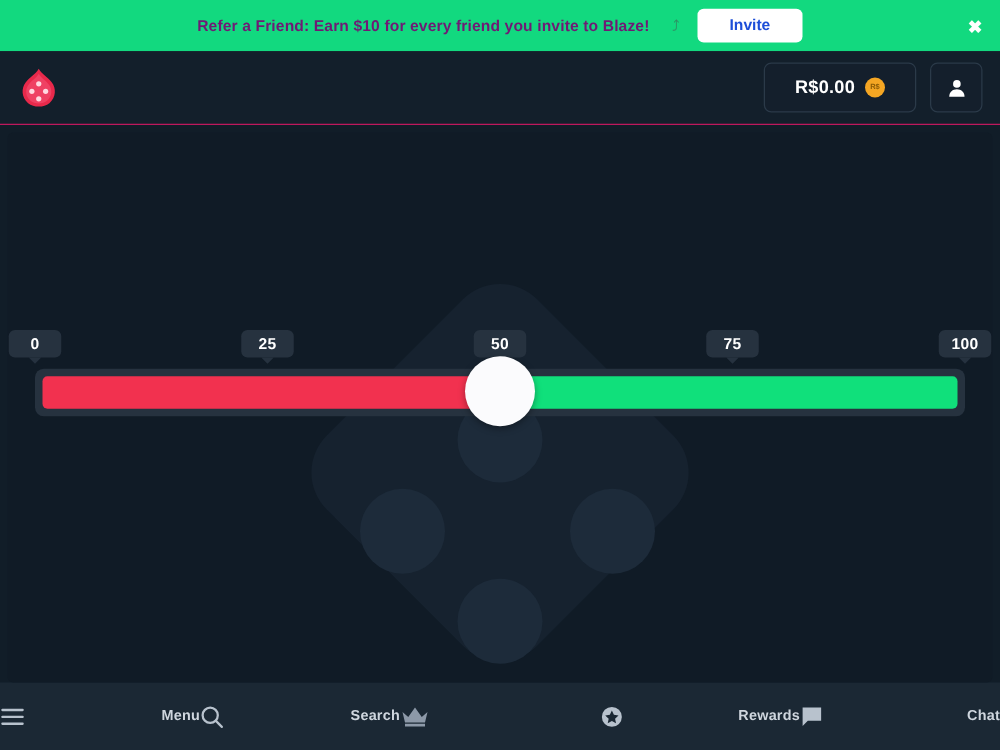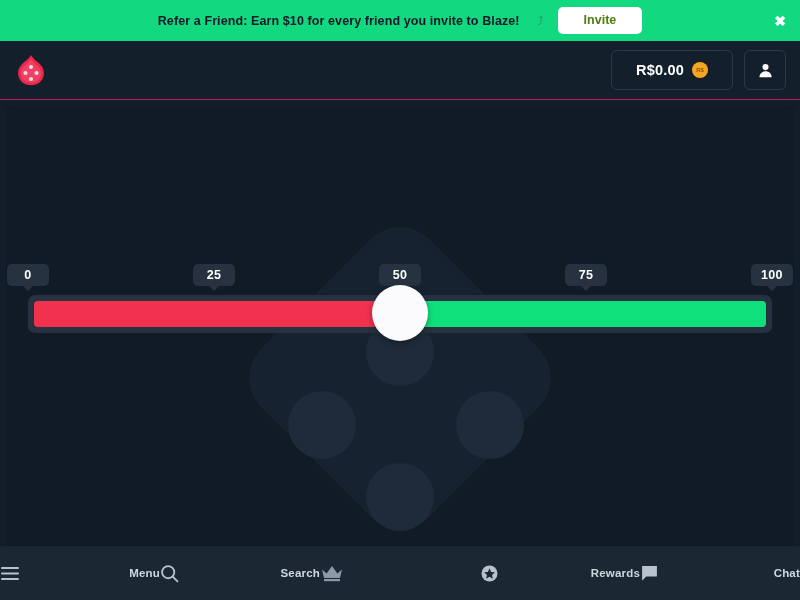--- a/index.html
+++ b/index.html
@@ -28,32 +28,32 @@
     flex: 0 0 41px;
     background: #12d97f;
     display: flex;
     align-items: center;
     justify-content: center;
     gap: 14px;
   }
   .banner-text {
     font-size: 12.5px;
     font-weight: 700;
-    color: #0f172a;
+    color: #701a75;
     letter-spacing: 0.1px;
     white-space: nowrap;
   }
   .banner-emoji {
     font-size: 12px;
     margin-left: 4px;
     color: #2e8f63;
   }
   .banner-invite {
     background: #ffffff;
-    color: #4d7c0f;
+    color: #1d4ed8;
     border: none;
     border-radius: 5px;
     font-family: "Liberation Sans", sans-serif;
     font-size: 12.5px;
     font-weight: 700;
     padding: 7px 26px;
     cursor: pointer;
     line-height: 1.1;
   }
   .banner-close {

